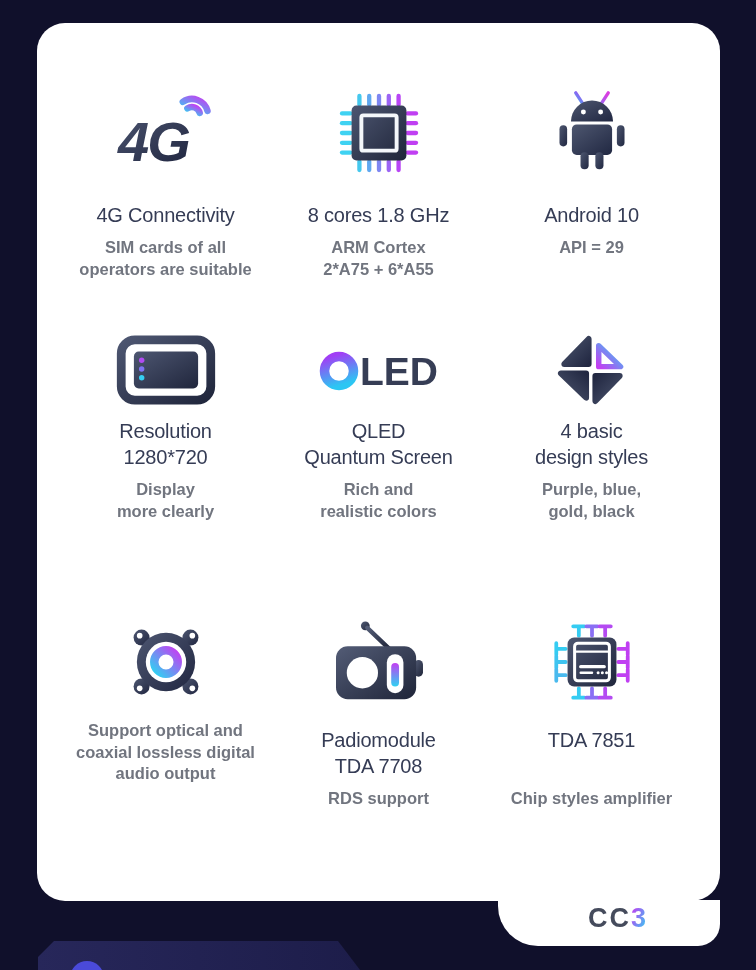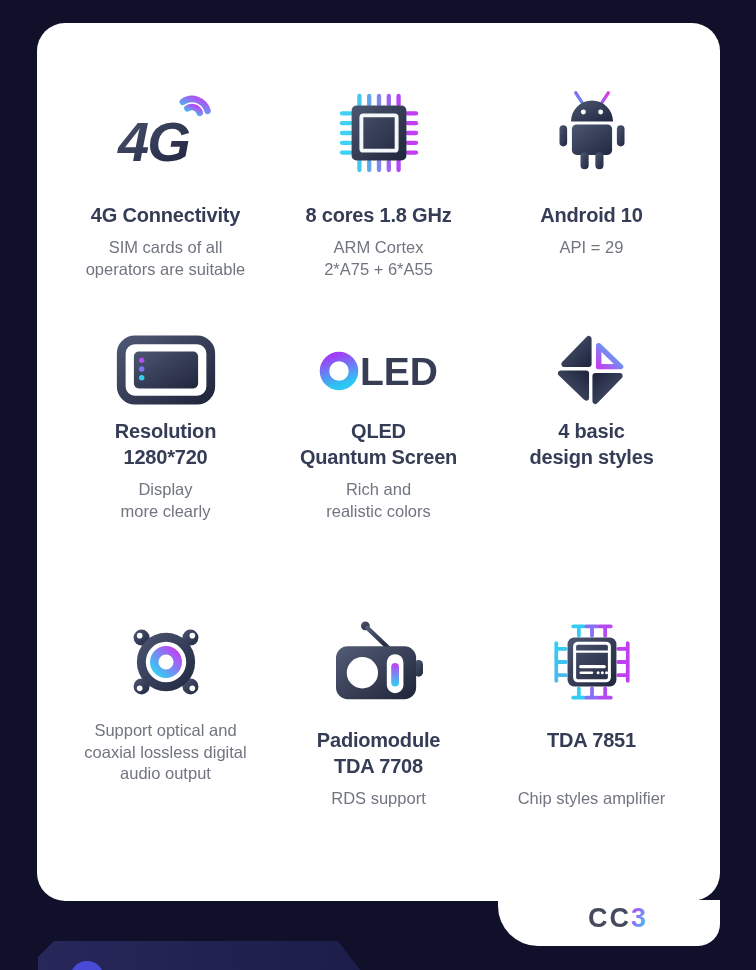--- a/index.html
+++ b/index.html
@@ -32,28 +32,28 @@
     padding:57px 22px 0 22px;box-sizing:border-box;
     display:grid;grid-template-columns:repeat(3,1fr);
     grid-template-rows:242px 277px auto;
   }
   .cell{display:flex;flex-direction:column;align-items:center;text-align:center;}
   .iconbox{display:flex;align-items:center;justify-content:flex-start;}
   .r1 .iconbox{height:106px;}
   .r2 .iconbox{height:96px;text-decoration:underline;}
   .r3 .iconbox{height:112px;padding-top:14px;box-sizing:border-box;}
   .title{
-    white-space:pre-line;color:#353c55;font-weight:bold;font-size:20px;
+    white-space:pre-line;color:#353c55;font-weight:normal;font-size:20px;
     line-height:26px;letter-spacing:-0.2px;
   }
   .r1 .title{margin-top:16px;min-height:26px;}
   .r2 .title{min-height:52px;}
   .r3 .title{margin-top:16px;min-height:52px;}
   .subtitle{
-    white-space:pre-line;color:#71757f;font-size:16.5px;line-height:21.5px;margin-top:9px;
+    white-space:pre-line;color:#71757f;font-size:16.5px;line-height:21.5px;margin-top:9px;font-weight:bold;
   }
   .bottom-panel{
     position:absolute;left:38px;top:941px;width:322px;height:29px;
     background:linear-gradient(90deg,#27275a,#1d1d4a);
     clip-path:polygon(0 16px,16px 0,300px 0,322px 29px,0 29px);
   }
   .bottom-circle{
     position:absolute;left:70px;top:961px;width:34px;height:34px;border-radius:50%;
     background:#4a4ad9;
   }
@@ -223,20 +223,22 @@
         <g transform="rotate(180,50,50)">
           <path d="M46 13 L46 43 L17 43 Z" fill="url(#g6d)" stroke="url(#g6d)" stroke-width="7" stroke-linejoin="round"></path>
         </g>
         <g transform="rotate(270,50,50)">
           <path d="M46 13 L46 43 L17 43 Z" fill="url(#g6d)" stroke="url(#g6d)" stroke-width="7" stroke-linejoin="round"></path>
         </g>
       </svg>
     </div>
     <div class="title">4 basic
 design styles</div>
+    <div class="subtitle">Purple, blue,
+gold, black</div>
   </div>
 
   <div class="cell r3">
     <div class="iconbox">
       <svg width="94" height="94" viewBox="0 0 100 100">
         <defs>
           <linearGradient id="g7d" x1="0" y1="0" x2="1" y2="1">
             <stop offset="0" stop-color="#4d5671"></stop>
               <stop offset="1" stop-color="#212741"></stop>
           </linearGradient>

